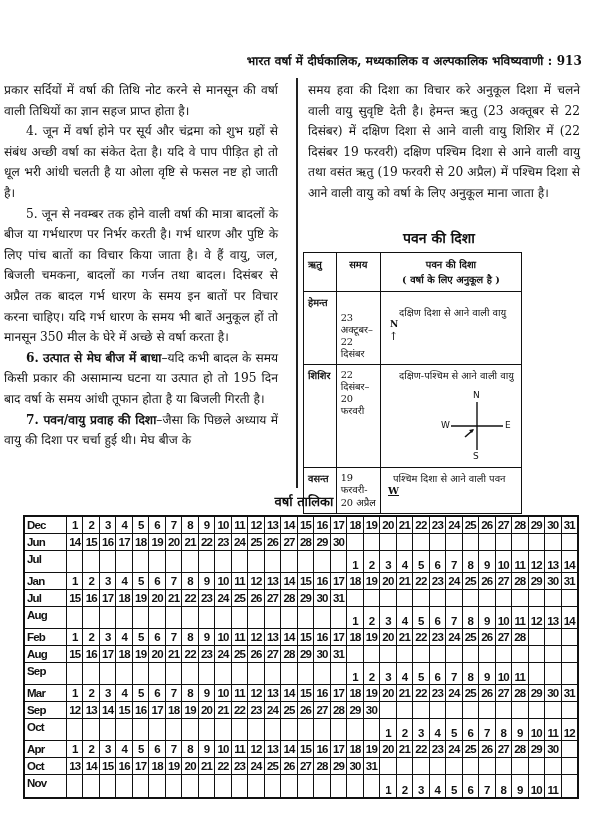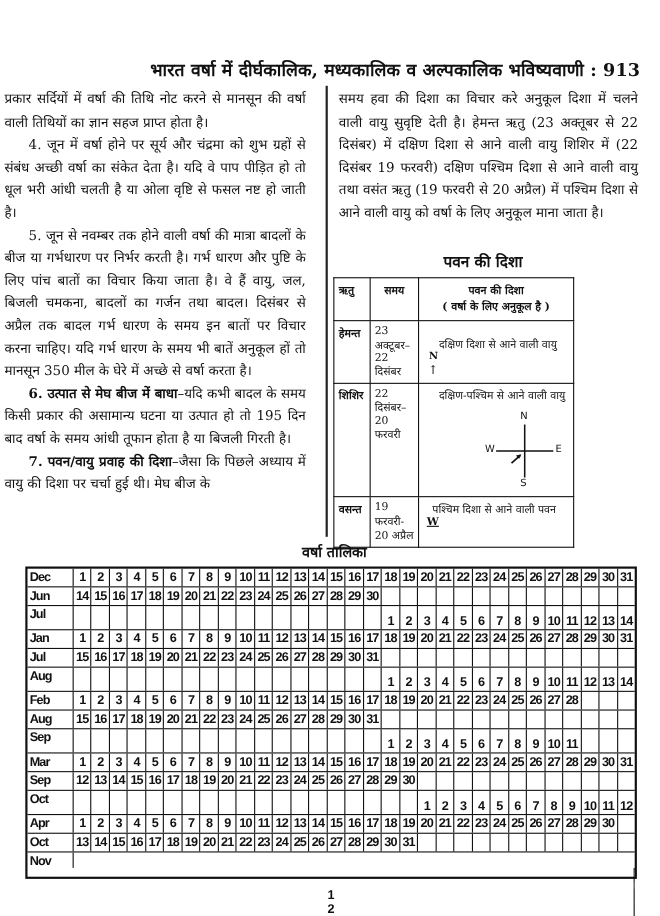--- a/index.html
+++ b/index.html
@@ -1,37 +1,37 @@
 <!DOCTYPE html>
 <html><head>
 <meta charset="utf-8">
 <style>
   html,body{margin:0;padding:0;background:#fff;}
   body{width:600px;height:833px;position:relative;overflow:hidden;font-family:"DejaVu Serif",serif;color:#111;}
-  .header{position:absolute;top:52px;right:18px;font-weight:bold;font-size:16px;letter-spacing:0.1px;}
+  .header{position:absolute;top:52px;right:18px;font-weight:bold;font-size:12px;letter-spacing:0.1px;}
   .col{position:absolute;font-size:12.2px;line-height:20.6px;text-align:justify;}
   .col-left{left:4px;top:80px;width:274px;}
   .col-right{left:308px;top:80px;width:272px;}
   .vdivider{position:absolute;left:296px;top:78px;width:1.5px;height:410px;background:#222;}
   .para{margin:0;}
   .indent{text-indent:22px;}
   .bold{font-weight:bold;}
   .wind-title{position:absolute;left:303px;top:228px;width:272px;text-align:center;font-size:14px;font-weight:bold;}
   table.wind{position:absolute;left:303px;top:252px;width:219px;border-collapse:collapse;font-size:9.8px;}
   table.wind td, table.wind th{border:1.6px solid #111;vertical-align:top;padding:4px 4px;}
   table.wind th{font-weight:bold;text-align:center;line-height:15px;}
   table.wind th.c1{text-align:left;width:32px;}
   table.wind th.c2{width:56px;}
   table.wind td.season{font-weight:bold;}
   .dirtext{display:inline-block;}
   .compass{position:relative;width:80px;height:75px;margin:6px 0 0 52px;font-family:"DejaVu Sans",sans-serif;font-size:9px;}
   .cal-title{position:absolute;left:0;top:492px;width:600px;text-align:center;font-weight:bold;font-size:13px;padding-left:8px;box-sizing:border-box;}
   .cal{position:absolute;left:23px;top:515px;width:556px;border:2px solid #111;box-sizing:border-box;font-family:"Liberation Sans",sans-serif;font-weight:bold;}
   .cal-row{display:flex;border-bottom:1.5px solid #111;box-sizing:border-box;}
-  .cal-row:last-child{border-bottom:none;flex-direction:column;}
+  .cal-row:last-child{border-bottom:none;}
   .cal-month{width:42px;flex:none;font-size:11.5px;letter-spacing:-0.8px;padding-left:2px;box-sizing:border-box;border-right:1.5px solid #111;display:flex;align-items:center;}
   .cal-cell{flex:1;border-right:1.2px solid #111;font-size:11.5px;letter-spacing:-0.8px;display:flex;align-items:center;justify-content:center;box-sizing:border-box;}
   .cal-cell:last-child{border-right:none;}
   .r-num{height:17px;justify-content:space-between;}
   .r-blank{height:22px;}
   .r-blank .cal-cell{align-items:flex-end;padding-bottom:1px;}
   .r-blank .cal-month{align-items:flex-start;padding-top:2px;}
 </style>
 </head>
 <body>
@@ -60,21 +60,21 @@
     <th class="c1">ऋतु</th>
     <th class="c2">समय</th>
     <th>
           <div>पवन की दिशा</div>
           <div>( वर्षा के लिए अनुकूल है )</div>
         </th>
   </tr>
   <tr style="height:52px">
     <td class="season">हेमन्त</td>
     <td>
-          <div style="margin-top:0">23 अक्टूबर–</div>
+          <div style="margin-top:16px">23 अक्टूबर–</div>
           <div>22 दिसंबर</div>
         </td>
     <td>
       <span class="dirtext" style="margin:10px 0 0 14px">दक्षिण दिशा से आने वाली वायु</span>
       <span style="display:inline-block;position:relative;width:12px;height:24px;vertical-align:top;margin-left:3px">
         <span style="position:absolute;top:0;left:2px;font-size:9px;font-weight:bold">N</span>
         <span style="position:absolute;top:11px;left:1px;font-size:11px">↑</span>
       </span>
     </td>
   </tr>

